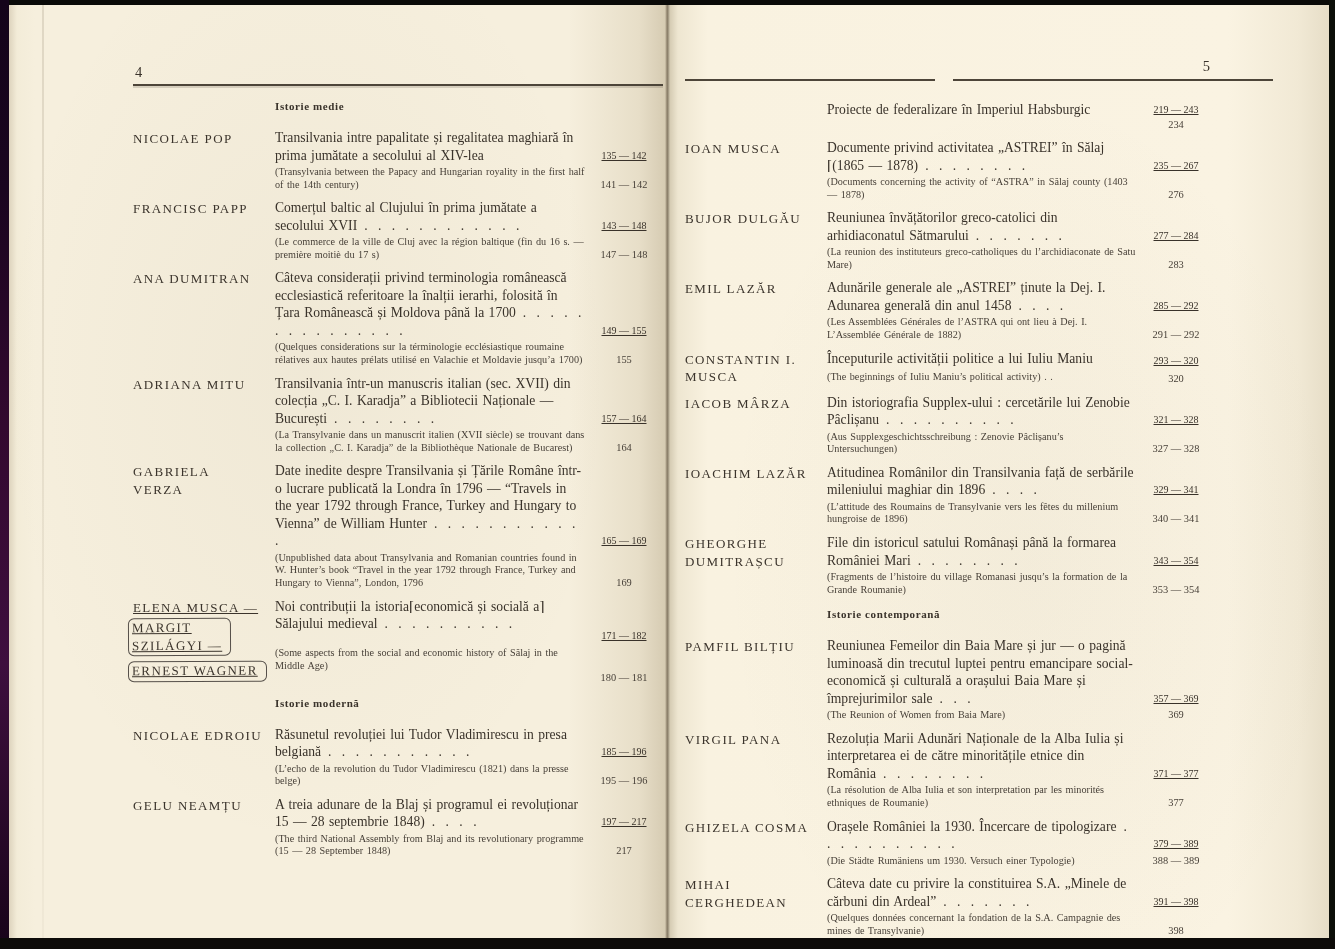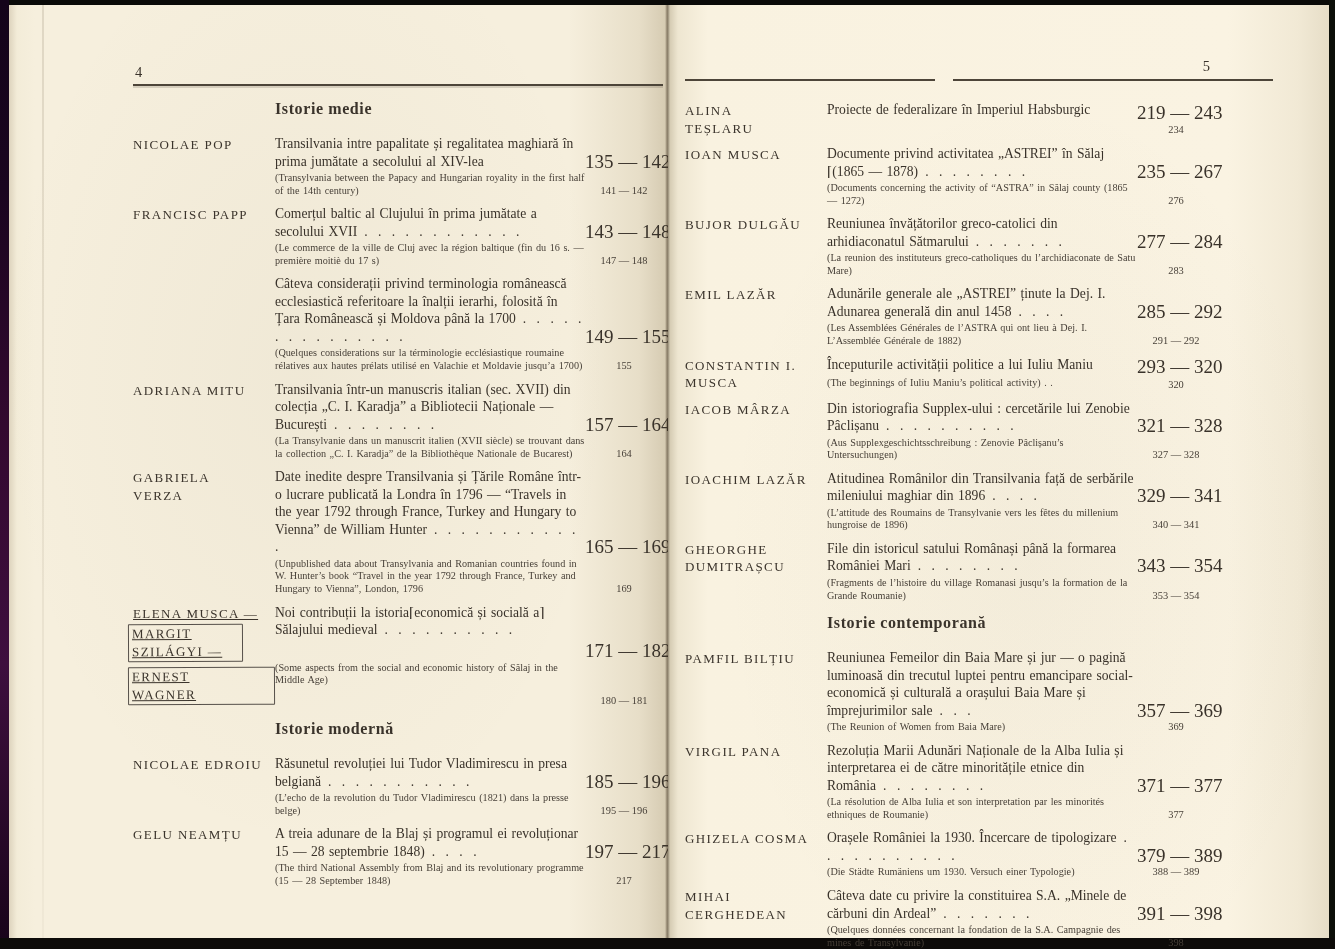--- a/index.html
+++ b/index.html
@@ -47,33 +47,33 @@
   .pgnum{font-size:14.5px;letter-spacing:1px;color:#3a332b;}
   .page-left .pgnum{display:inline-block;margin-left:2px;margin-bottom:3px;}
   .page-right .pgnum{position:absolute;top:53px;right:-2px;padding:0 6px 2px 6px;}
   .rule{height:2px;background:#4d4539;box-shadow:0 2px 0 rgba(77,69,57,.18);}
   .page-right .rules{display:flex;margin-right:-58px;}
   .page-right .rules .seg1{width:250px;height:2px;background:#4d4539;}
   .page-right .rules .gap{width:18px;}
   .page-right .rules .seg2{flex:1;height:2px;background:#4d4539;}
 
   
-  .sec-head{font-size:16px;font-weight:bold;letter-spacing:.6px;margin:0 0 17px 142px;color:#3a332b;}
+  .sec-head{font-size:11px;font-weight:bold;letter-spacing:.6px;margin:0 0 17px 142px;color:#3a332b;}
   .sec + .sec .sec-head{margin-top:12px;}
 
   .entry{display:grid;grid-template-columns:142px 1fr 78px;margin-bottom:8px;}
   .author{grid-column:1;grid-row:1 / span 2;font-size:13px;letter-spacing:1.4px;
           line-height:17.5px;white-space:pre-line;padding-top:1px;color:#3b342c;}
   .auth-seg{display:block;white-space:pre-line;text-decoration:underline;}
-  .auth-seg.box{display:inline-block;border:1.6px solid #56504a;border-radius:1px;
-          padding:0 20px 1px 3px;margin:2px 0 3px -5px;transform:rotate(-.25deg);}
+  .auth-seg.box{display:inline-block;border:1.6px solid #56504a;border-radius:6px;
+          padding:0 8px 1px 3px;margin:2px 0 3px -5px;transform:rotate(-.25deg);}
   .title{grid-column:2;grid-row:1;font-size:13.6px;line-height:17.5px;word-spacing:1px;color:#39322a;}
   .leader{word-spacing:7px;margin-left:7px;color:#433c33;}
-  .range{grid-column:3;grid-row:1;align-self:end;text-align:right;font-size:19px;
-         line-height:17.5px;white-space:nowrap;color:#39322a;}
+  .range{grid-column:3;grid-row:1;align-self:end;text-align:center;font-size:10px;
+         line-height:17.5px;white-space:nowrap;color:#39322a;text-decoration:underline;}
   .note{grid-column:2;grid-row:2;font-size:10.2px;line-height:12.6px;word-spacing:1px;
         color:#463f37;padding-top:2px;}
   .note-range{grid-column:3;grid-row:2;align-self:end;text-align:center;font-size:10.4px;
         line-height:12.6px;white-space:nowrap;color:#463f37;}
 </style>
 </head>
 <body>
 
 <div class="edge edge-top"></div>
 <div class="edge edge-left"></div>
@@ -97,20 +97,21 @@
             <div class="note-range">141 — 142</div>
           </div>
           <div class="entry">
             <div class="author">FRANCISC PAPP</div>
             <div class="title"><span>Comerțul baltic al Clujului în prima jumătate a secolului XVII</span><span class="leader">. . . . . . . . . . . .</span></div>
             <div class="range">143 — 148</div>
             <div class="note">(Le commerce de la ville de Cluj avec la région baltique (fin du 16 s. — première moitiè du 17 s)</div>
             <div class="note-range">147 — 148</div>
           </div>
           <div class="entry">
+            <div class="author">ANA DUMITRAN</div>
             <div class="title"><span>Câteva considerații privind terminologia românească ecclesiastică referitoare la înalții ierarhi, folosită în Țara Românească și Moldova până la 1700</span><span class="leader">. . . . . . . . . . . . . . .</span></div>
             <div class="range">149 — 155</div>
             <div class="note">(Quelques considerations sur la términologie ecclésiastique roumaine rélatives aux hautes prélats utilisé en Valachie et Moldavie jusqu’a 1700)</div>
             <div class="note-range">155</div>
           </div>
           <div class="entry">
             <div class="author">ADRIANA MITU</div>
             <div class="title"><span>Transilvania într-un manuscris italian (sec. XVII) din colecția „C. I. Karadja” a Bibliotecii Naționale — București</span><span class="leader">. . . . . . . .</span></div>
             <div class="range">157 — 164</div>
             <div class="note">(La Transylvanie dans un manuscrit italien (XVII siècle) se trouvant dans la collection „C. I. Karadja” de la Bibliothèque Nationale de Bucarest)</div>
@@ -160,31 +161,29 @@
       <span class="pgnum">5</span>
       <div class="rules">
         <span class="seg1"></span>
         <span class="gap"></span>
         <span class="seg2"></span>
       </div>
     </div>
     <div id="toc-right">
         <div class="sec">
           <div class="entry">
-            <div class="author">ALINA
-TEȘLARU</div>
             <div class="title"><span>Proiecte de federalizare în Imperiul Habsburgic</span></div>
             <div class="range">219 — 243</div>
             <div class="note-range">234</div>
           </div>
           <div class="entry">
             <div class="author">IOAN MUSCA</div>
             <div class="title"><span>Documente privind activitatea „ASTREI” în Sălaj ⌈(1865 — 1878)</span><span class="leader">. . . . . . . .</span></div>
             <div class="range">235 — 267</div>
-            <div class="note">(Documents concerning the activity of “ASTRA” in Sălaj county (1865 — 1272)</div>
+            <div class="note">(Documents concerning the activity of “ASTRA” in Sălaj county (1403 — 1878)</div>
             <div class="note-range">276</div>
           </div>
           <div class="entry">
             <div class="author">BUJOR DULGĂU</div>
             <div class="title"><span>Reuniunea învățătorilor greco-catolici din arhidiaconatul Sătmarului</span><span class="leader">. . . . . . .</span></div>
             <div class="range">277 — 284</div>
             <div class="note">(La reunion des instituteurs greco-catholiques du l’archidiaconate de Satu Mare)</div>
             <div class="note-range">283</div>
           </div>
           <div class="entry">

